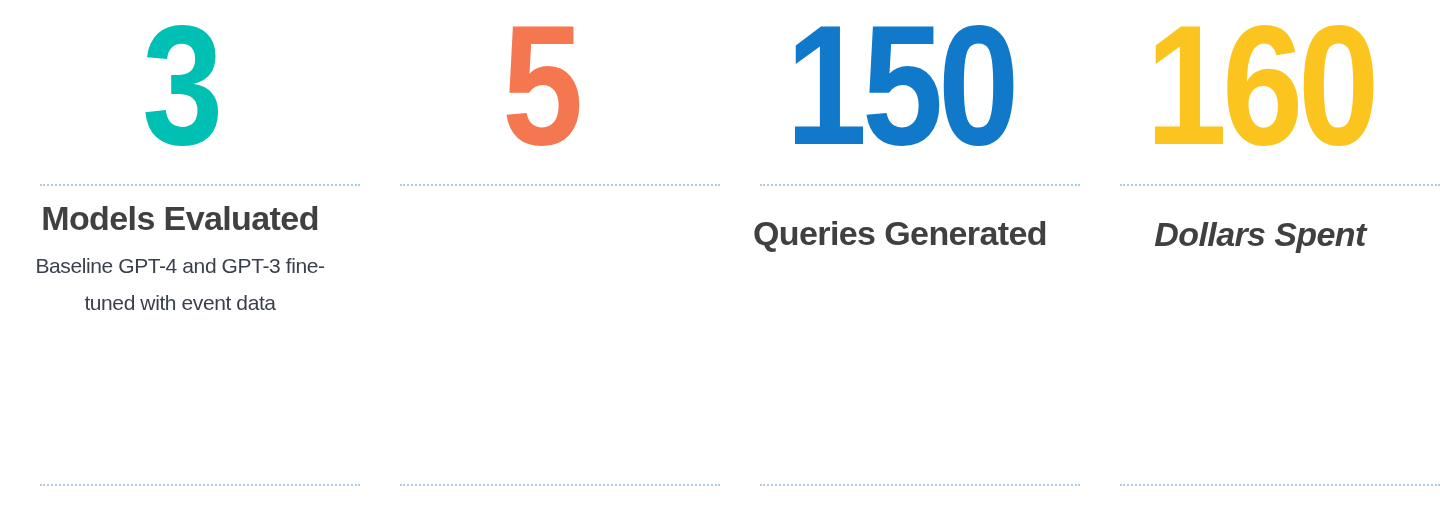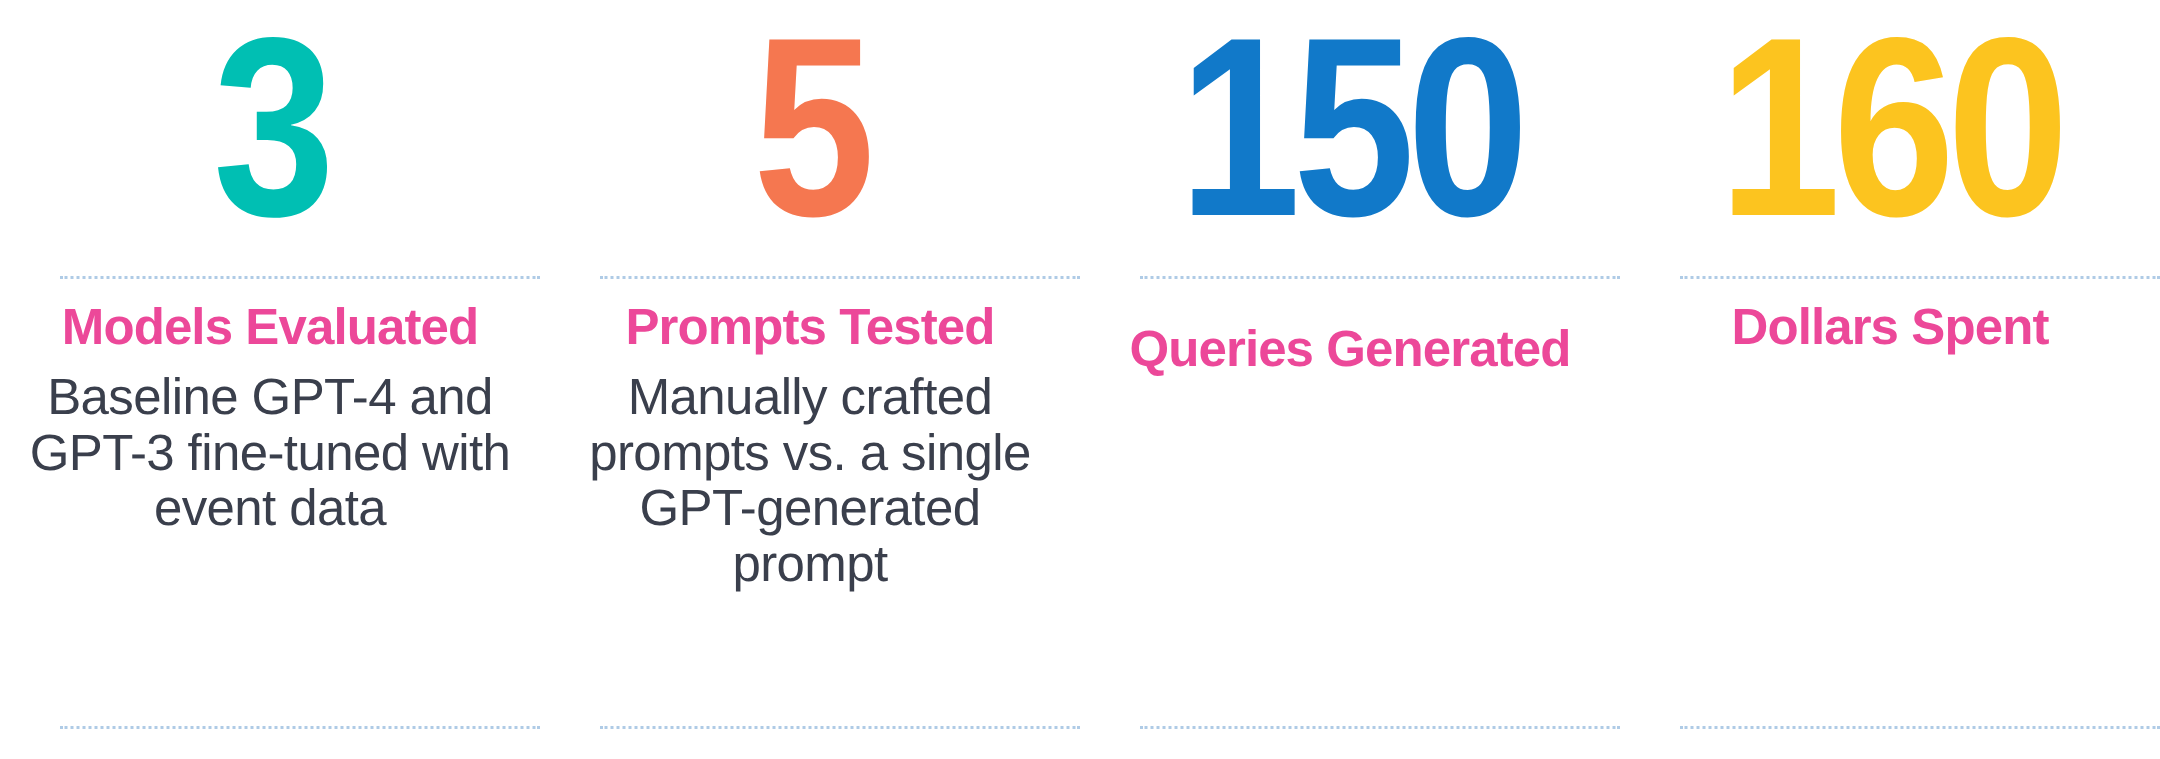--- a/index.html
+++ b/index.html
@@ -69,36 +69,36 @@
   .stat-text {
     position: absolute;
     left: 18px;
     width: 324px;
     text-align: center;
     color: #373B48;
   }
   .c1 .stat-text { top: 198px; }
   .c2 .stat-text { top: 198px; }
   .c3 .stat-text { top: 213px; text-align: center; }
-  .c4 .stat-text { top: 198px; }
+  .c4 .stat-text { top: 214px; font-style: italic; }
 
   .stat-title {
     font-family: "Liberation Sans", sans-serif;
     font-weight: bold;
     font-size: 34px;
     line-height: 41px;
     letter-spacing: -0.6px;
-    color: #ec4899;
+    color: #404040;
   }
 
   .stat-desc {
     margin-top: 8px;
     font-family: "Liberation Sans", sans-serif;
     font-weight: normal;
-    font-size: 34px;
+    font-size: 21px;
     line-height: 37px;
     letter-spacing: -0.4px;
     color: #3A3F4C;
   }
 </style>
 </head>
 <body>
 
 <div class="stats-board">
 
@@ -108,24 +108,20 @@
     <div class="stat-text">
       <div class="stat-title">Models Evaluated</div>
       <div class="stat-desc">Baseline GPT-4 and GPT-3 fine-tuned with event data</div>
     </div>
     <div class="rule rule-bottom"></div>
   </div>
 
   <div class="stat-column c2">
     <div class="stat-number">5</div>
     <div class="rule rule-top"></div>
-    <div class="stat-text">
-      <div class="stat-title">Prompts Tested</div>
-      <div class="stat-desc">Manually crafted prompts vs. a single GPT-generated prompt</div>
-    </div>
     <div class="rule rule-bottom"></div>
   </div>
 
   <div class="stat-column c3">
     <div class="stat-number">150</div>
     <div class="rule rule-top"></div>
     <div class="stat-text">
       <div class="stat-title">Queries Generated</div>
     </div>
     <div class="rule rule-bottom"></div>

